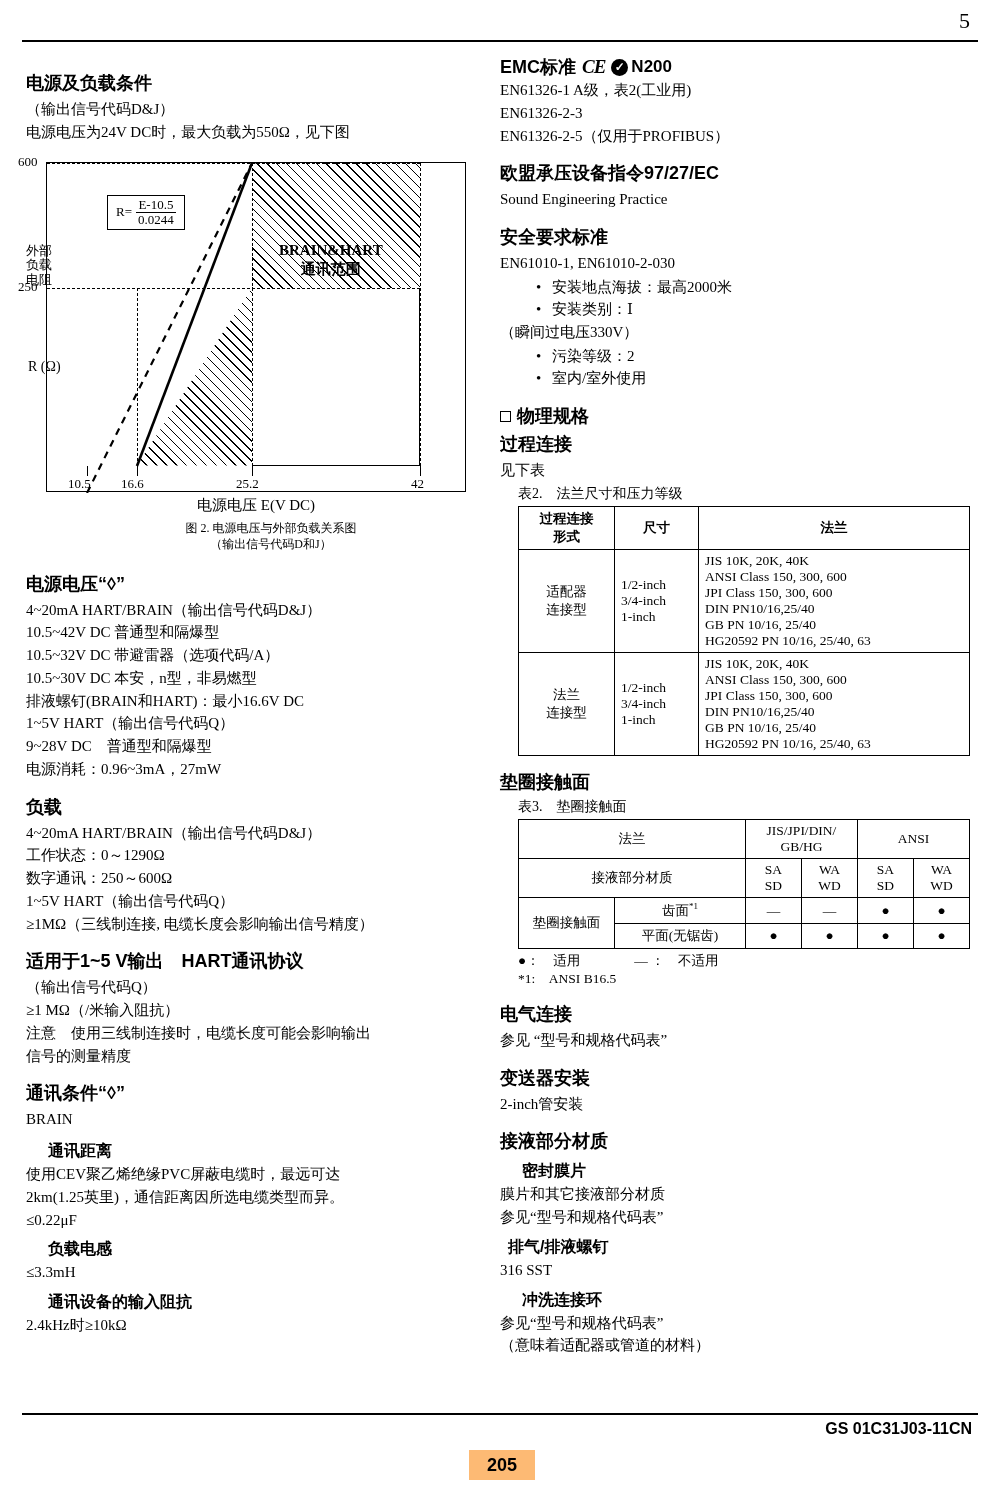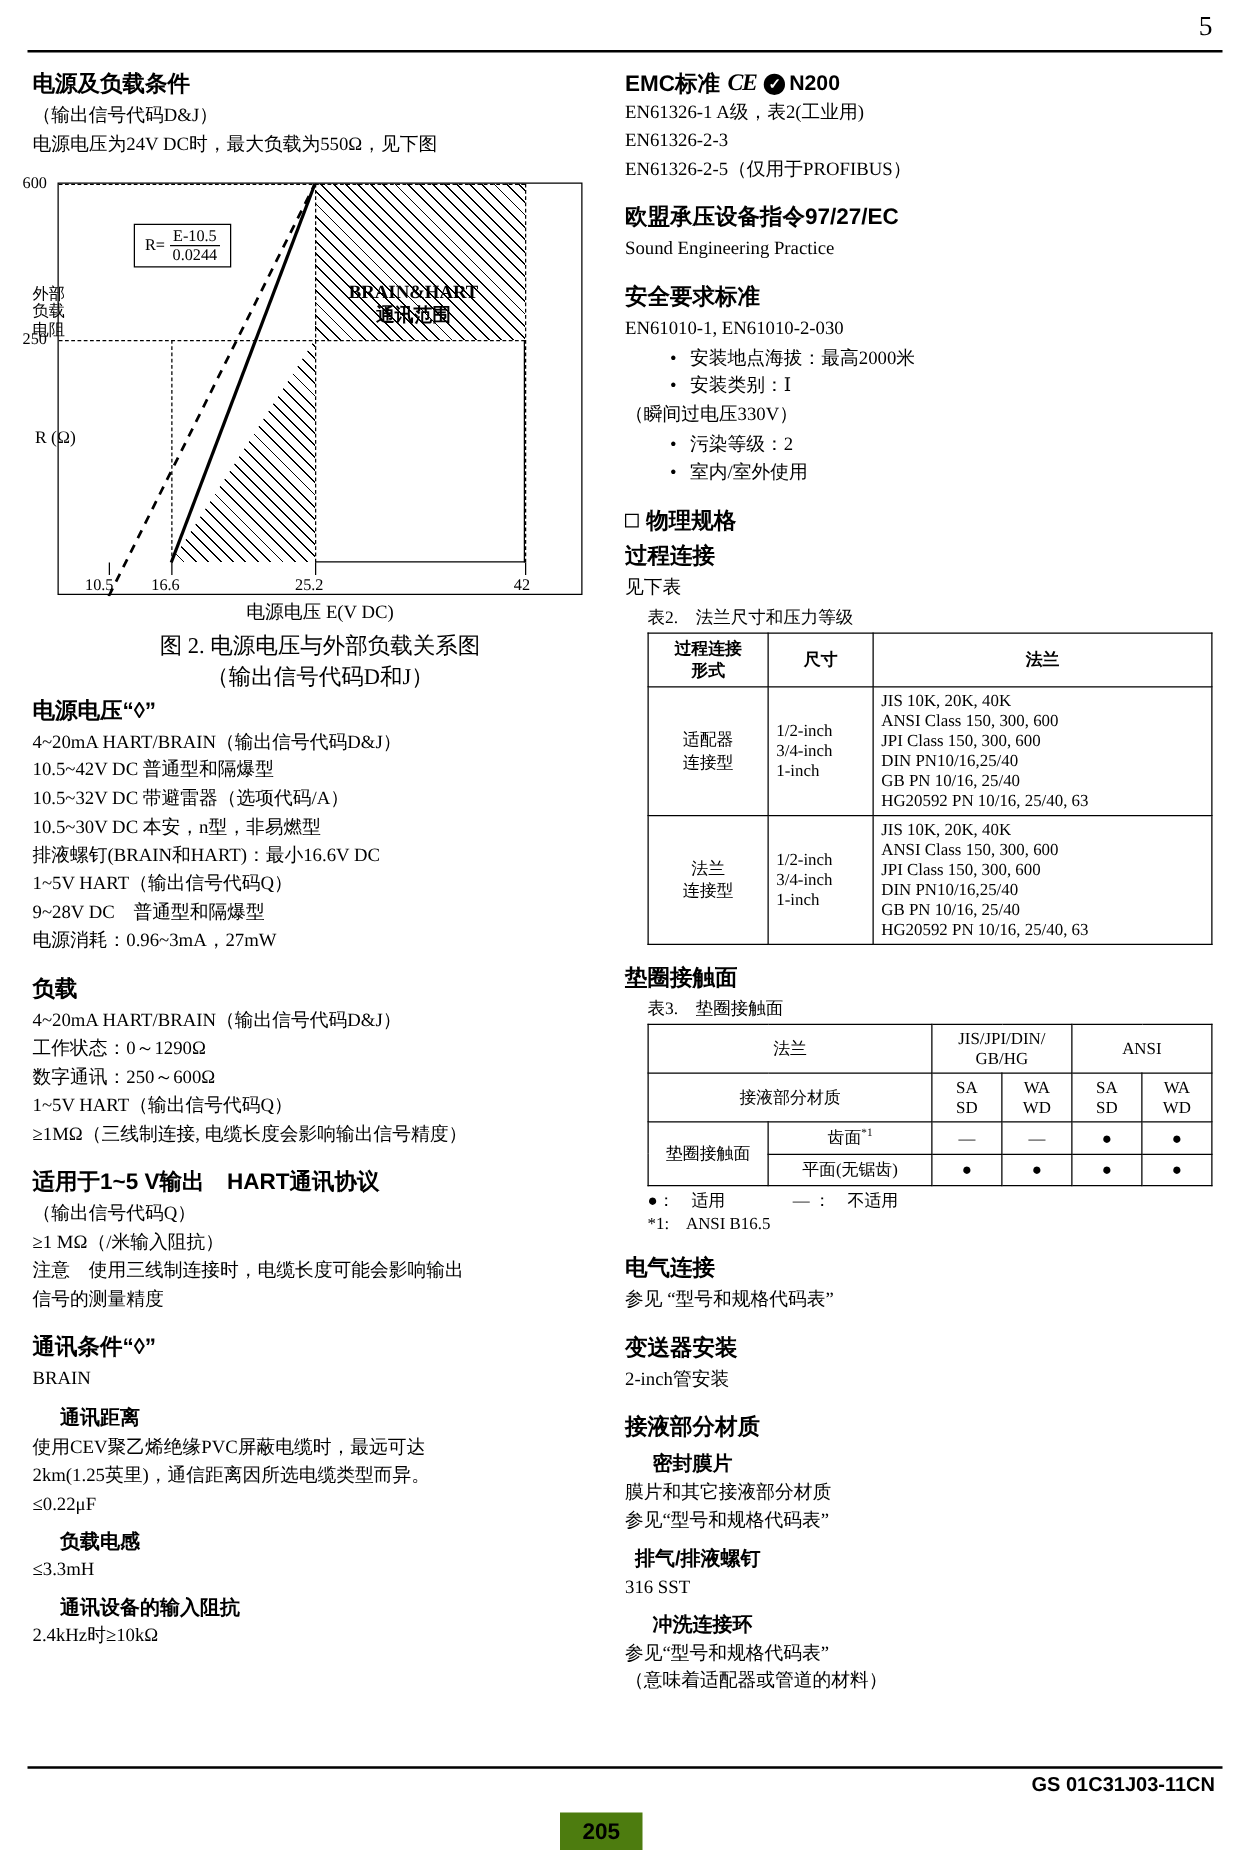--- a/index.html
+++ b/index.html
@@ -46,24 +46,24 @@
     position: absolute;
     top: 1420px;
     right: 28px;
     font-size: 16px;
     font-weight: bold;
     font-family: "Liberation Sans", sans-serif;
   }
   .footer-page {
     position: absolute;
     top: 1450px;
-    left: 448px;
+    left: 469px;
     width: 66px;
     height: 30px;
-    background: #4d7c0f;
+    background: #fdba74;
     text-align: center;
     font-size: 18px;
     font-weight: bold;
     line-height: 30px;
     font-family: "Liberation Sans", sans-serif;
   }
   .col-left {
     position: absolute;
     top: 55px;
     left: 26px;
@@ -74,21 +74,21 @@
     top: 55px;
     left: 500px;
     width: 470px;
   }
   h2.sec {
     font-size: 18px;
     font-weight: bold;
     margin: 14px 0 4px 0;
     font-family: "Liberation Sans", sans-serif;
   }
-  h2.sec.first { margin-top: 0; }
+  h2.sec.first { margin-top: 16px; }
   h3.sub {
     font-size: 16px;
     font-weight: bold;
     margin: 8px 0 2px 0;
     font-family: "Liberation Sans", sans-serif;
   }
   .ind1 { margin-left: 22px; line-height: 1.45; }
   .ind2 { margin-left: 40px; line-height: 1.45; }
   .line { margin: 1px 0; }
   ul.bul {
@@ -140,24 +140,24 @@
     font-size: 14px;
   }
   .hatch {
     position: absolute;
     background-image: repeating-linear-gradient(
       45deg, #000 0px, #000 1px, transparent 1px, transparent 7px);
   }
   .chart-caption {
     position: absolute;
     top: 345px;
-    left: 0;
+    left: 15px;
     width: 460px;
     text-align: center;
-    font-size: 18px;
+    font-size: 12px;
     line-height: 1.4;
   }
   .formula-box {
     position: absolute;
     left: 60px;
     top: 32px;
     border: 1px solid #000;
     background: #fff;
     padding: 2px 8px;
     font-size: 13px;

